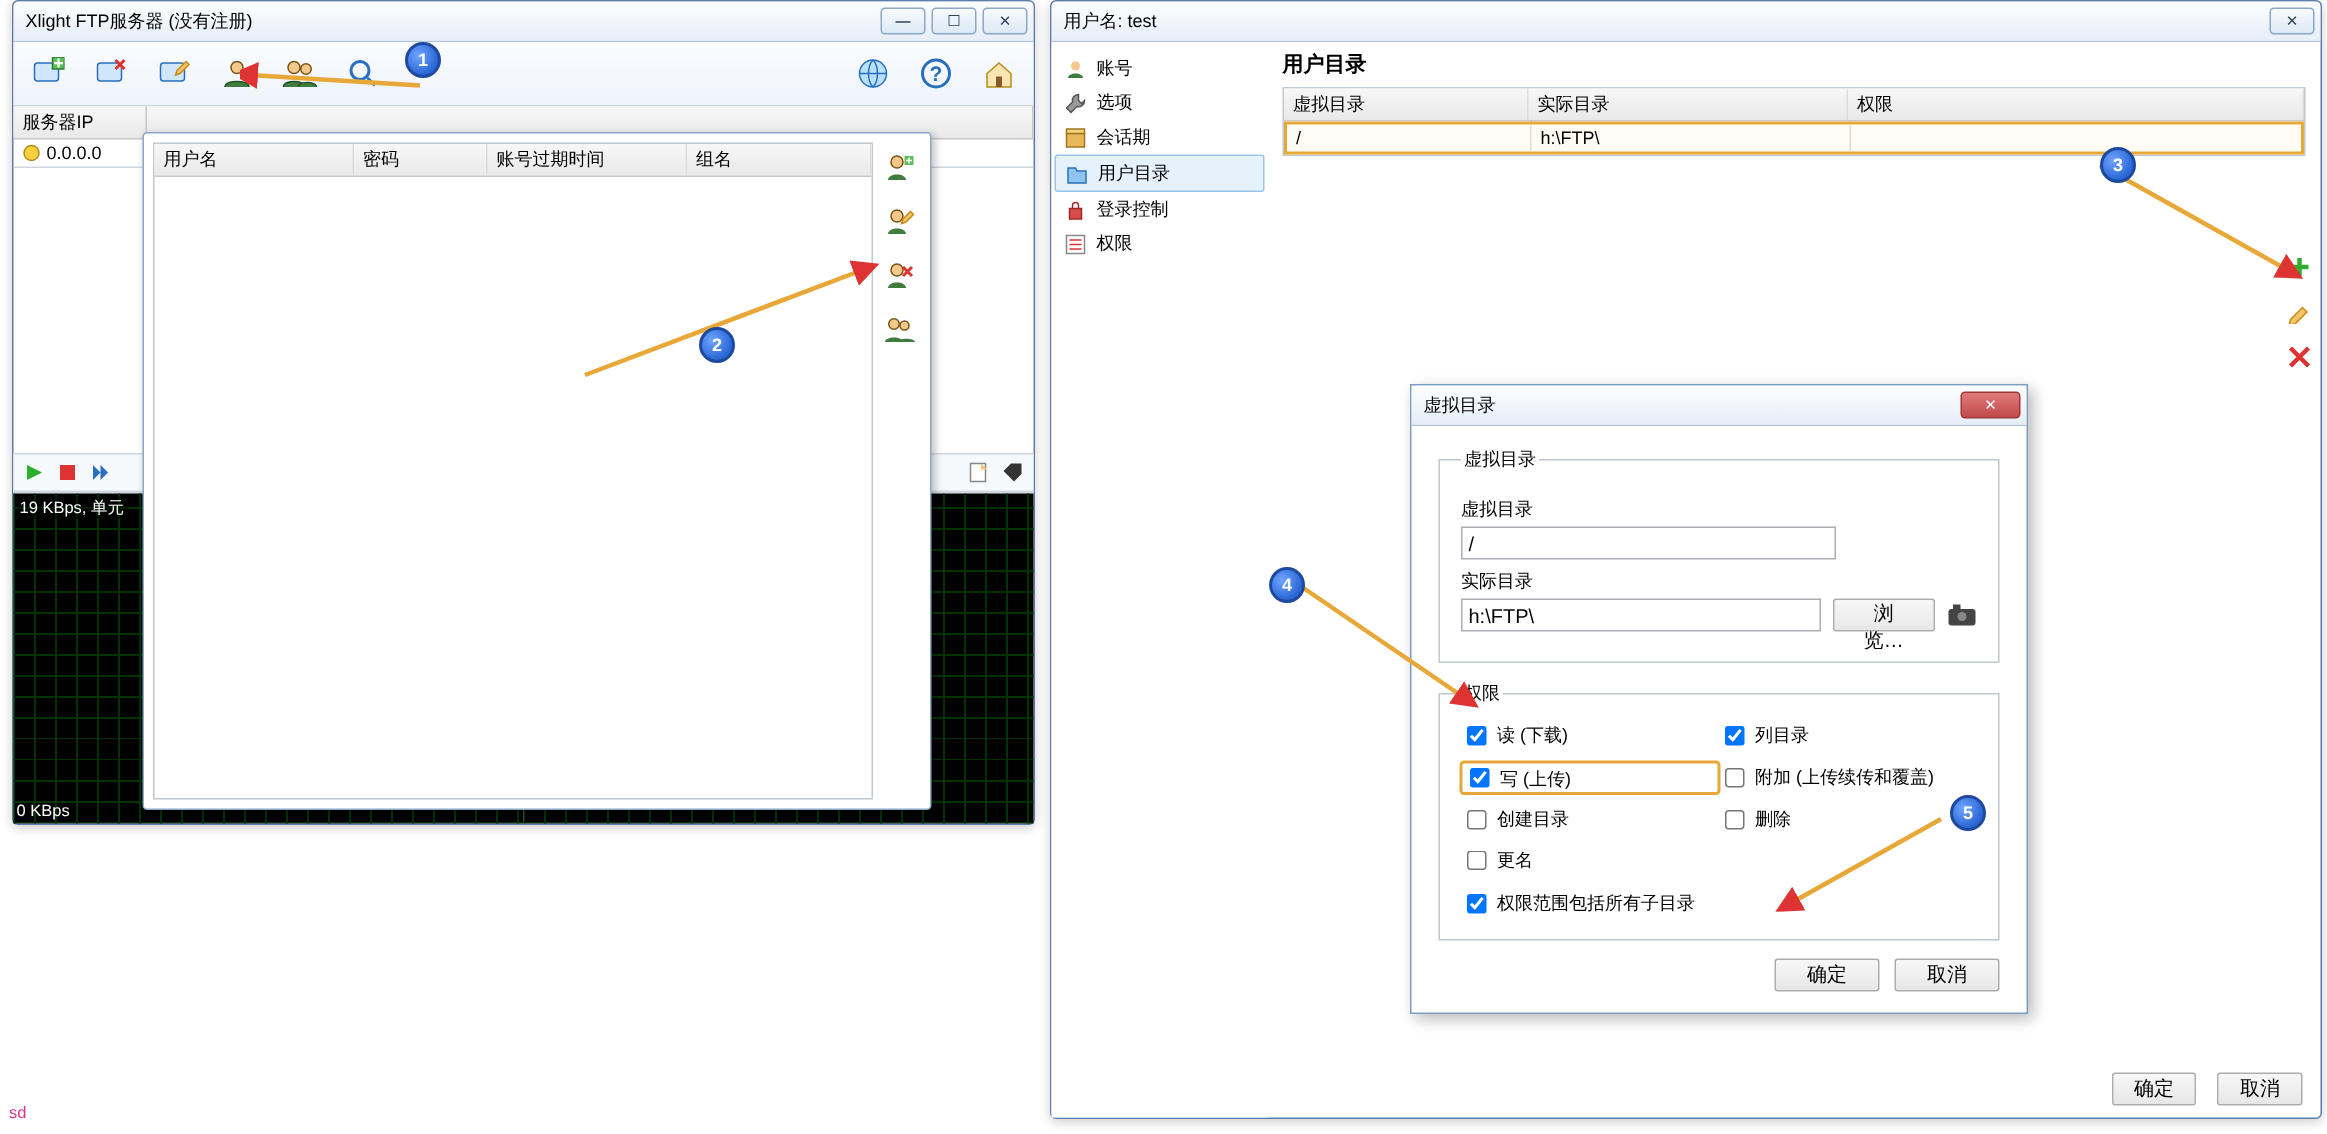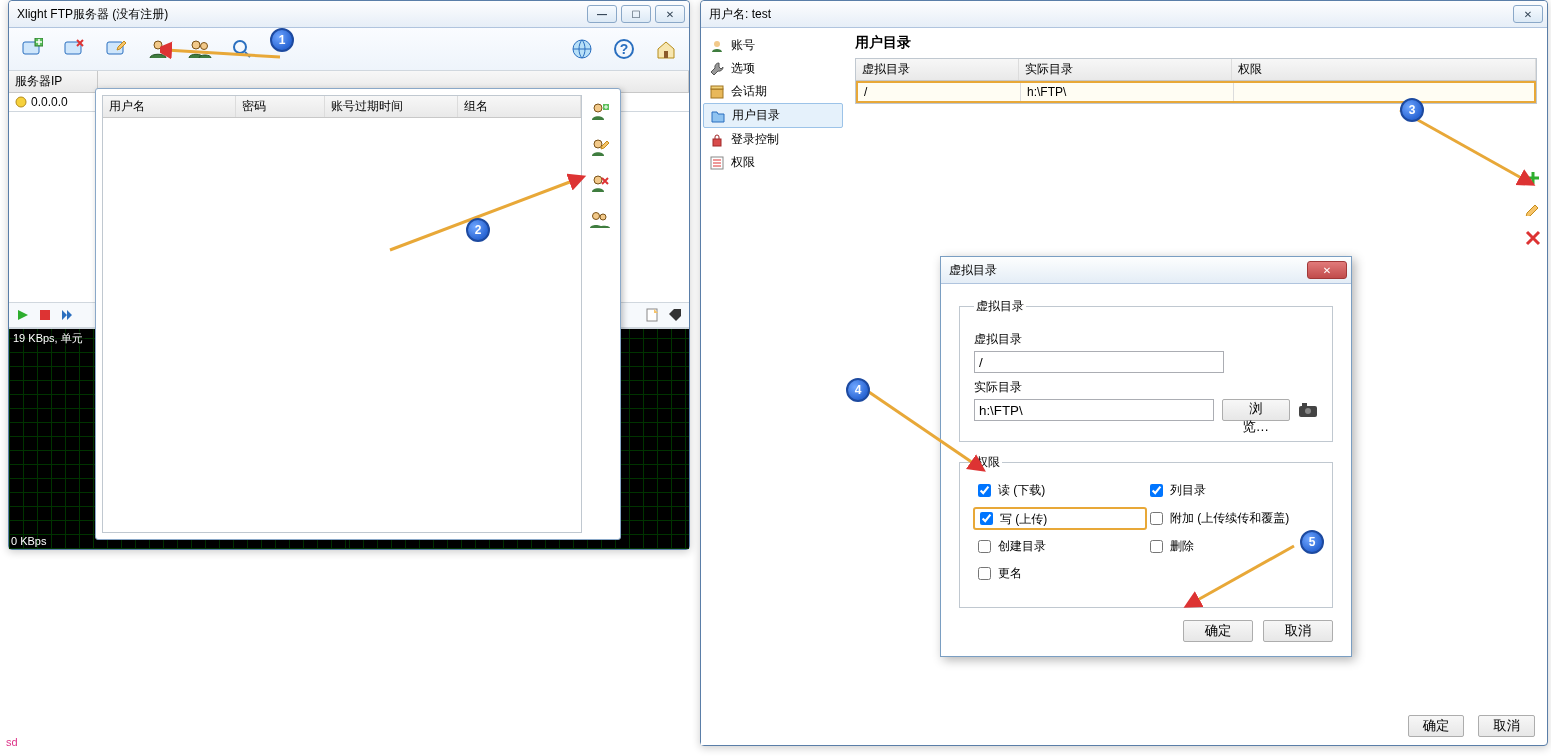--- a/index.html
+++ b/index.html
@@ -645,20 +645,24 @@
           </label>
         <label class="chk">
             <input type="checkbox" style="">
             <span>删除</span>
           </label>
         <label class="chk">
             <input type="checkbox" style="">
             <span>更名</span>
           </label>
       </div>
+      <label class="chk">
+          <input type="checkbox" checked="" style="">
+          <span>权限范围包括所有子目录</span>
+        </label>
     </fieldset>
 
     <div class="vdlg-actions">
       <button class="btn" style="width:70px">确定</button>
       <button class="btn" style="width:70px">取消</button>
     </div>
   </div>
 </div>
 
 <svg class="arrow" style="left:160px; top:22px;" width="130" height="40">

